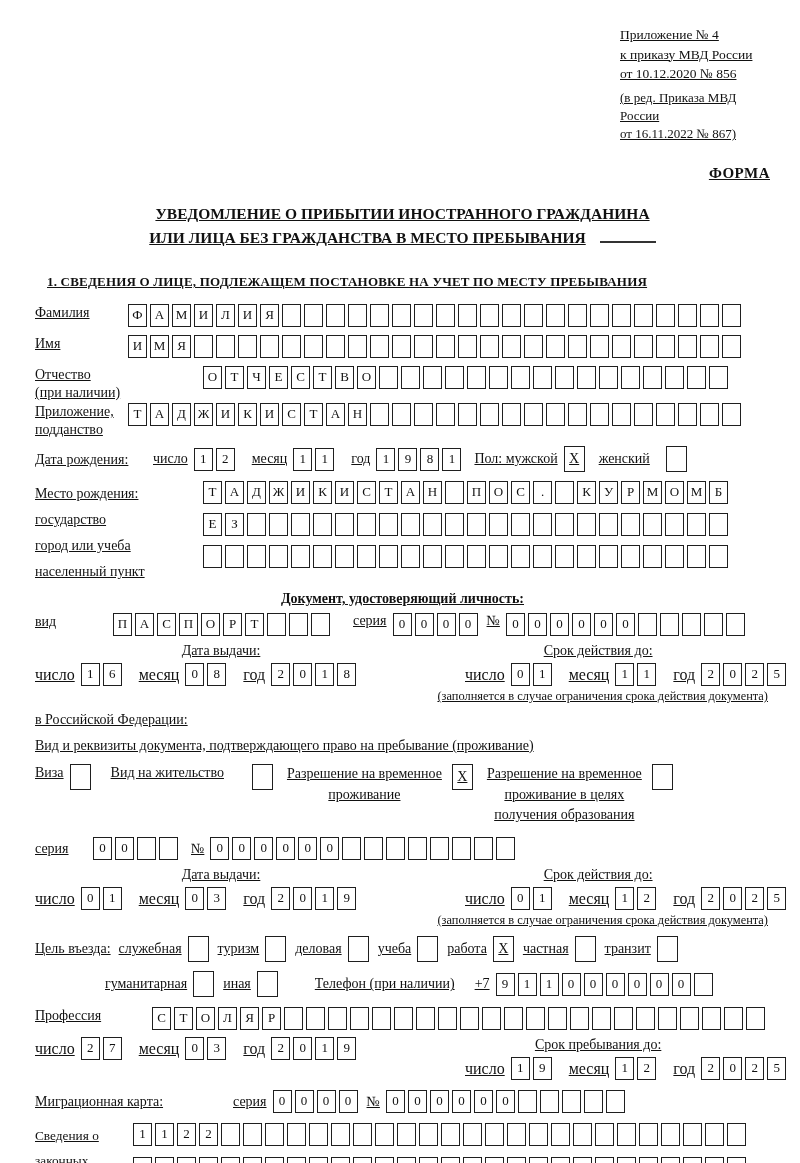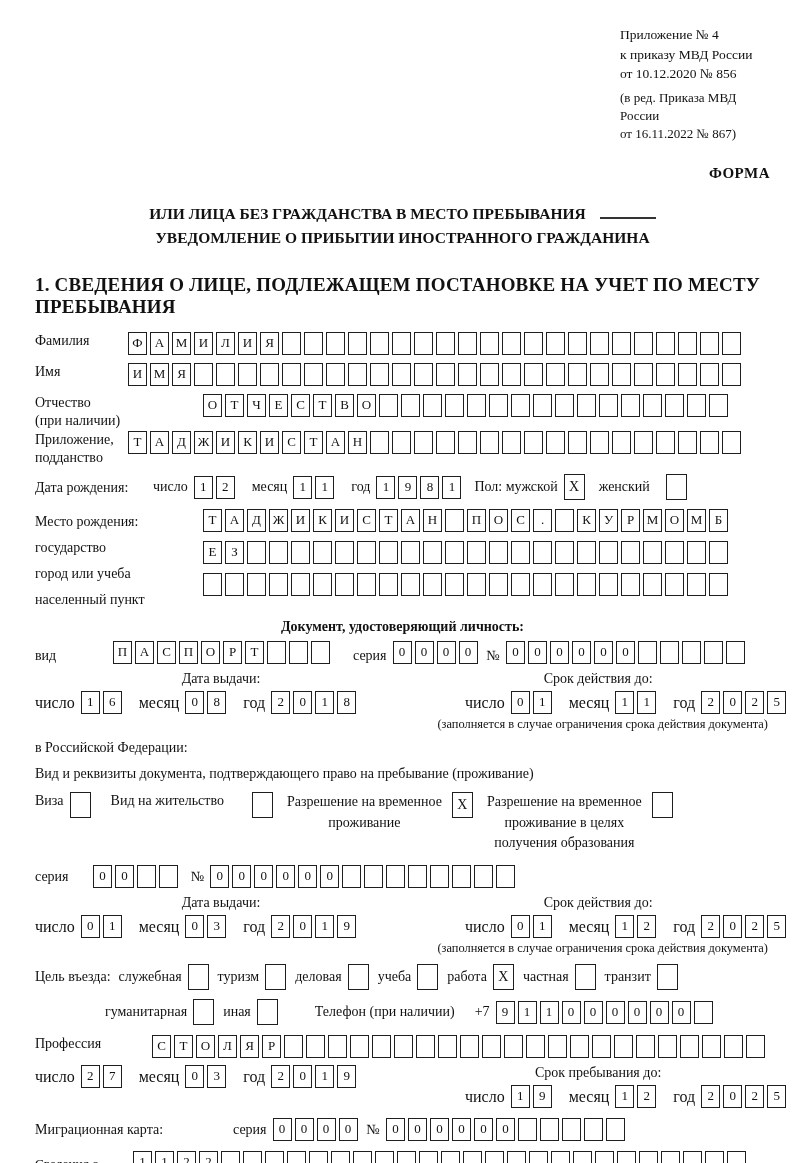--- a/index.html
+++ b/index.html
@@ -1,28 +1,28 @@
 <!DOCTYPE html>
 <html><head>
 <meta charset="utf-8">
 <style>
   html,body { margin:0; padding:0; background:#f2f2f2; }
   .page {
     width:800px; height:1163px; margin:0 auto; background:#ffffff;
     font-family:"Liberation Serif", serif; color:#111;
-    padding:25px 30px 16px 35px; box-sizing:border-box; overflow:hidden;
+    padding:25px 30px 16px 35px; box-sizing:border-box; overflow:hidden;text-decoration:underline;
   }
   
   .hdr-block { margin-left:585px; font-size:13.5px; line-height:1.45; }
   .hdr-sub { margin-left:585px; font-size:13px; line-height:1.4; margin-top:5px; }
   .form-word { text-align:right; font-weight:bold; font-size:15px; margin-top:22px; letter-spacing:.5px; }
   
   .title { text-align:center; font-weight:bold; font-size:15.5px; line-height:1.55; margin-top:20px; }
   .title-underline { display:inline-block; width:56px; border-bottom:2px solid #333; height:14px; margin-left:14px; }
-  .sec-heading { font-weight:bold; font-size:19px; margin-top:24px; letter-spacing:.2px; }
+  .sec-heading { font-weight:bold; font-size:13px; margin-top:24px; letter-spacing:.2px;margin-left:12px; }
   
   .cell {
     display:inline-block; box-sizing:border-box; width:19px; height:23px;
     border:1.5px solid #1f1f1f; margin-right:3px; text-align:center;
     font-size:13px; line-height:20px; vertical-align:middle; background:#fff;
   }
   .cells { white-space:nowrap; display:inline-block; }
   .cellrow { margin-bottom:9px; white-space:nowrap; }
   .cb {
     display:inline-block; box-sizing:border-box; width:21px; height:26px;
@@ -67,22 +67,22 @@
     <div>к приказу МВД России</div>
     <div>от 10.12.2020 № 856</div>
   </div>
   <div class="hdr-sub">
     <div>(в ред. Приказа МВД России</div>
     <div>от 16.11.2022 № 867)</div>
   </div>
   <div class="form-word">ФОРМА</div>
 
   <div class="title">
+    <div>УВЕДОМЛЕНИЕ О ПРИБЫТИИ ИНОСТРАННОГО ГРАЖДАНИНА</div>
     <div><span>ИЛИ ЛИЦА БЕЗ ГРАЖДАНСТВА В МЕСТО ПРЕБЫВАНИЯ</span><span class="title-underline"></span></div>
-    <div>УВЕДОМЛЕНИЕ О ПРИБЫТИИ ИНОСТРАННОГО ГРАЖДАНИНА</div>
   </div>
 
   <div class="sec-heading">1. СВЕДЕНИЯ О ЛИЦЕ, ПОДЛЕЖАЩЕМ ПОСТАНОВКЕ НА УЧЕТ ПО МЕСТУ ПРЕБЫВАНИЯ</div>
 
   <div class="row" style="margin-top:14px;">
     <span class="lbl lblw">Фамилия</span>
     <span class="cells"><span class="cell">Ф</span><span class="cell">А</span><span class="cell">М</span><span class="cell">И</span><span class="cell">Л</span><span class="cell">И</span><span class="cell">Я</span><span class="cell"></span><span class="cell"></span><span class="cell"></span><span class="cell"></span><span class="cell"></span><span class="cell"></span><span class="cell"></span><span class="cell"></span><span class="cell"></span><span class="cell"></span><span class="cell"></span><span class="cell"></span><span class="cell"></span><span class="cell"></span><span class="cell"></span><span class="cell"></span><span class="cell"></span><span class="cell"></span><span class="cell"></span><span class="cell"></span><span class="cell"></span></span>
   </div>
 
   <div class="row mt">
@@ -129,21 +129,21 @@
     </span>
     <span>
       <div class="cellrow"><span class="cell">Т</span><span class="cell">А</span><span class="cell">Д</span><span class="cell">Ж</span><span class="cell">И</span><span class="cell">К</span><span class="cell">И</span><span class="cell">С</span><span class="cell">Т</span><span class="cell">А</span><span class="cell">Н</span><span class="cell"></span><span class="cell">П</span><span class="cell">О</span><span class="cell">С</span><span class="cell">.</span><span class="cell"></span><span class="cell">К</span><span class="cell">У</span><span class="cell">Р</span><span class="cell">М</span><span class="cell">О</span><span class="cell">М</span><span class="cell">Б</span></div>
       <div class="cellrow"><span class="cell">Е</span><span class="cell">З</span><span class="cell"></span><span class="cell"></span><span class="cell"></span><span class="cell"></span><span class="cell"></span><span class="cell"></span><span class="cell"></span><span class="cell"></span><span class="cell"></span><span class="cell"></span><span class="cell"></span><span class="cell"></span><span class="cell"></span><span class="cell"></span><span class="cell"></span><span class="cell"></span><span class="cell"></span><span class="cell"></span><span class="cell"></span><span class="cell"></span><span class="cell"></span><span class="cell"></span></div>
       <div class="cellrow"><span class="cell"></span><span class="cell"></span><span class="cell"></span><span class="cell"></span><span class="cell"></span><span class="cell"></span><span class="cell"></span><span class="cell"></span><span class="cell"></span><span class="cell"></span><span class="cell"></span><span class="cell"></span><span class="cell"></span><span class="cell"></span><span class="cell"></span><span class="cell"></span><span class="cell"></span><span class="cell"></span><span class="cell"></span><span class="cell"></span><span class="cell"></span><span class="cell"></span><span class="cell"></span><span class="cell"></span></div>
     </span>
   </div>
 
   <div class="doc-heading">Документ, удостоверяющий личность:</div>
 
-  <div class="row inline-mid" style="align-items:flex-end;">
+  <div class="row inline-mid" style="align-items:flex-start;">
     <span class="lbl" style="width:78px;">вид</span>
     <span class="cells"><span class="cell">П</span><span class="cell">А</span><span class="cell">С</span><span class="cell">П</span><span class="cell">О</span><span class="cell">Р</span><span class="cell">Т</span><span class="cell"></span><span class="cell"></span><span class="cell"></span></span>
     <span class="dlbl ml20">серия</span>
     <span class="cells"><span class="cell">0</span><span class="cell">0</span><span class="cell">0</span><span class="cell">0</span></span>
     <span class="dlbl ml6">№</span>
     <span class="cells"><span class="cell">0</span><span class="cell">0</span><span class="cell">0</span><span class="cell">0</span><span class="cell">0</span><span class="cell">0</span><span class="cell"></span><span class="cell"></span><span class="cell"></span><span class="cell"></span><span class="cell"></span></span>
   </div>
 
   <div class="date-pair">
     <div class="date-col1">

